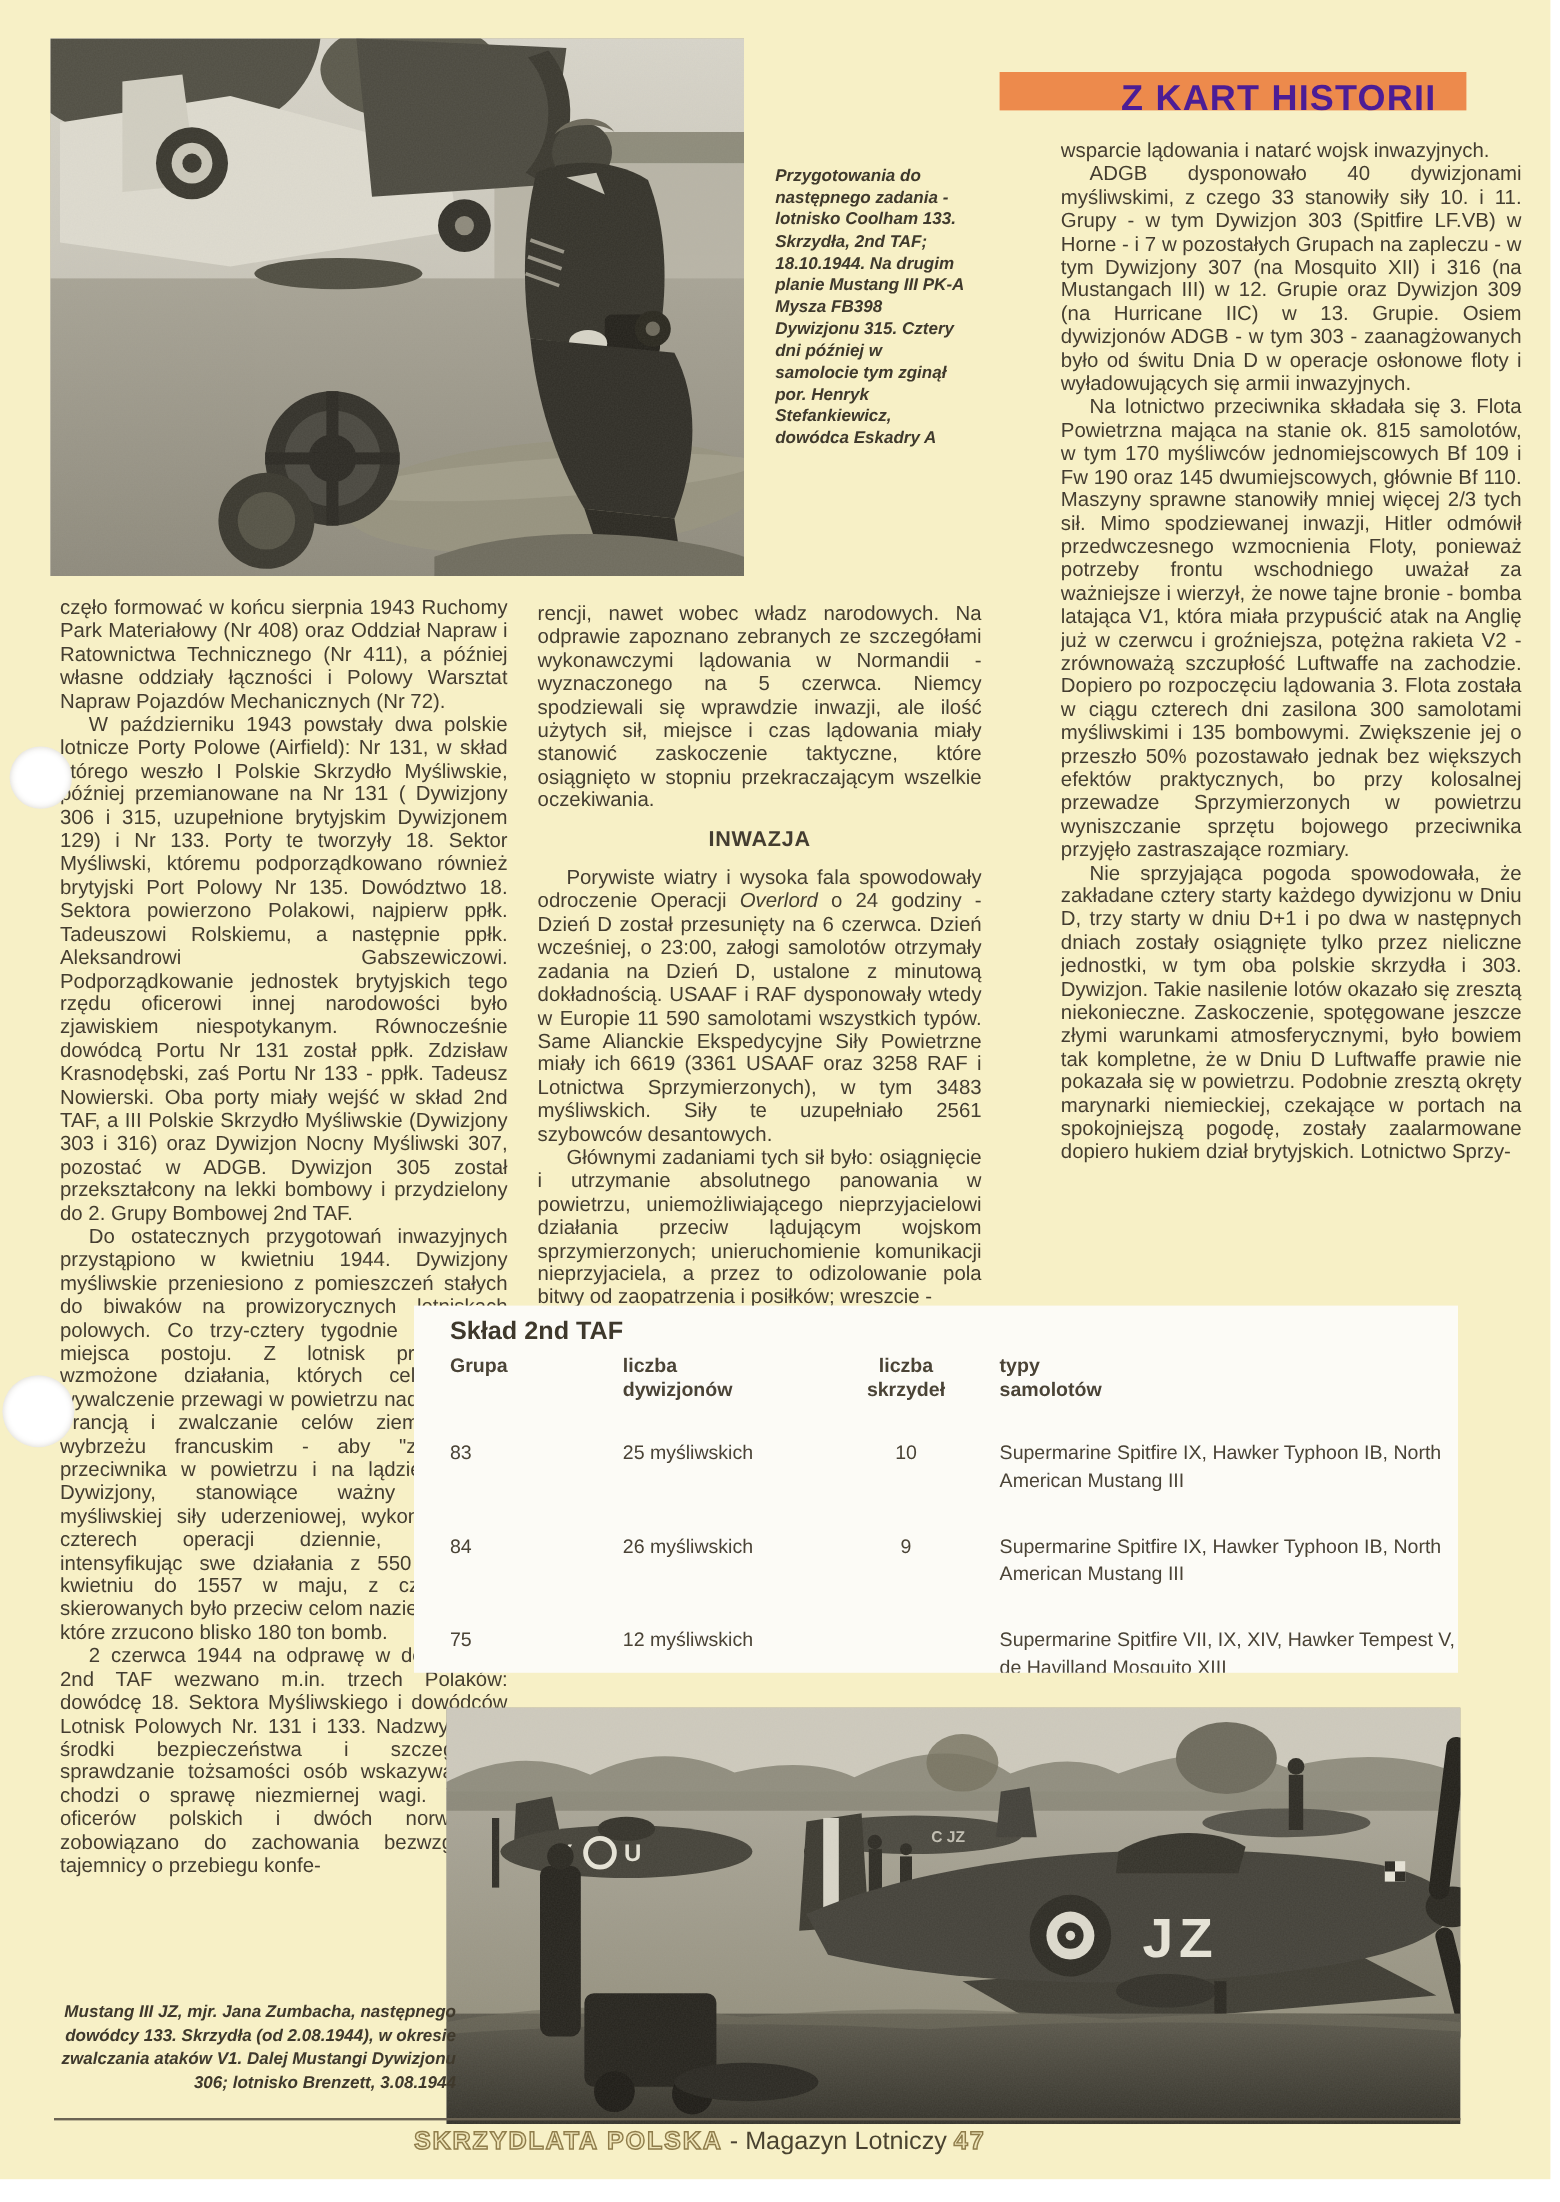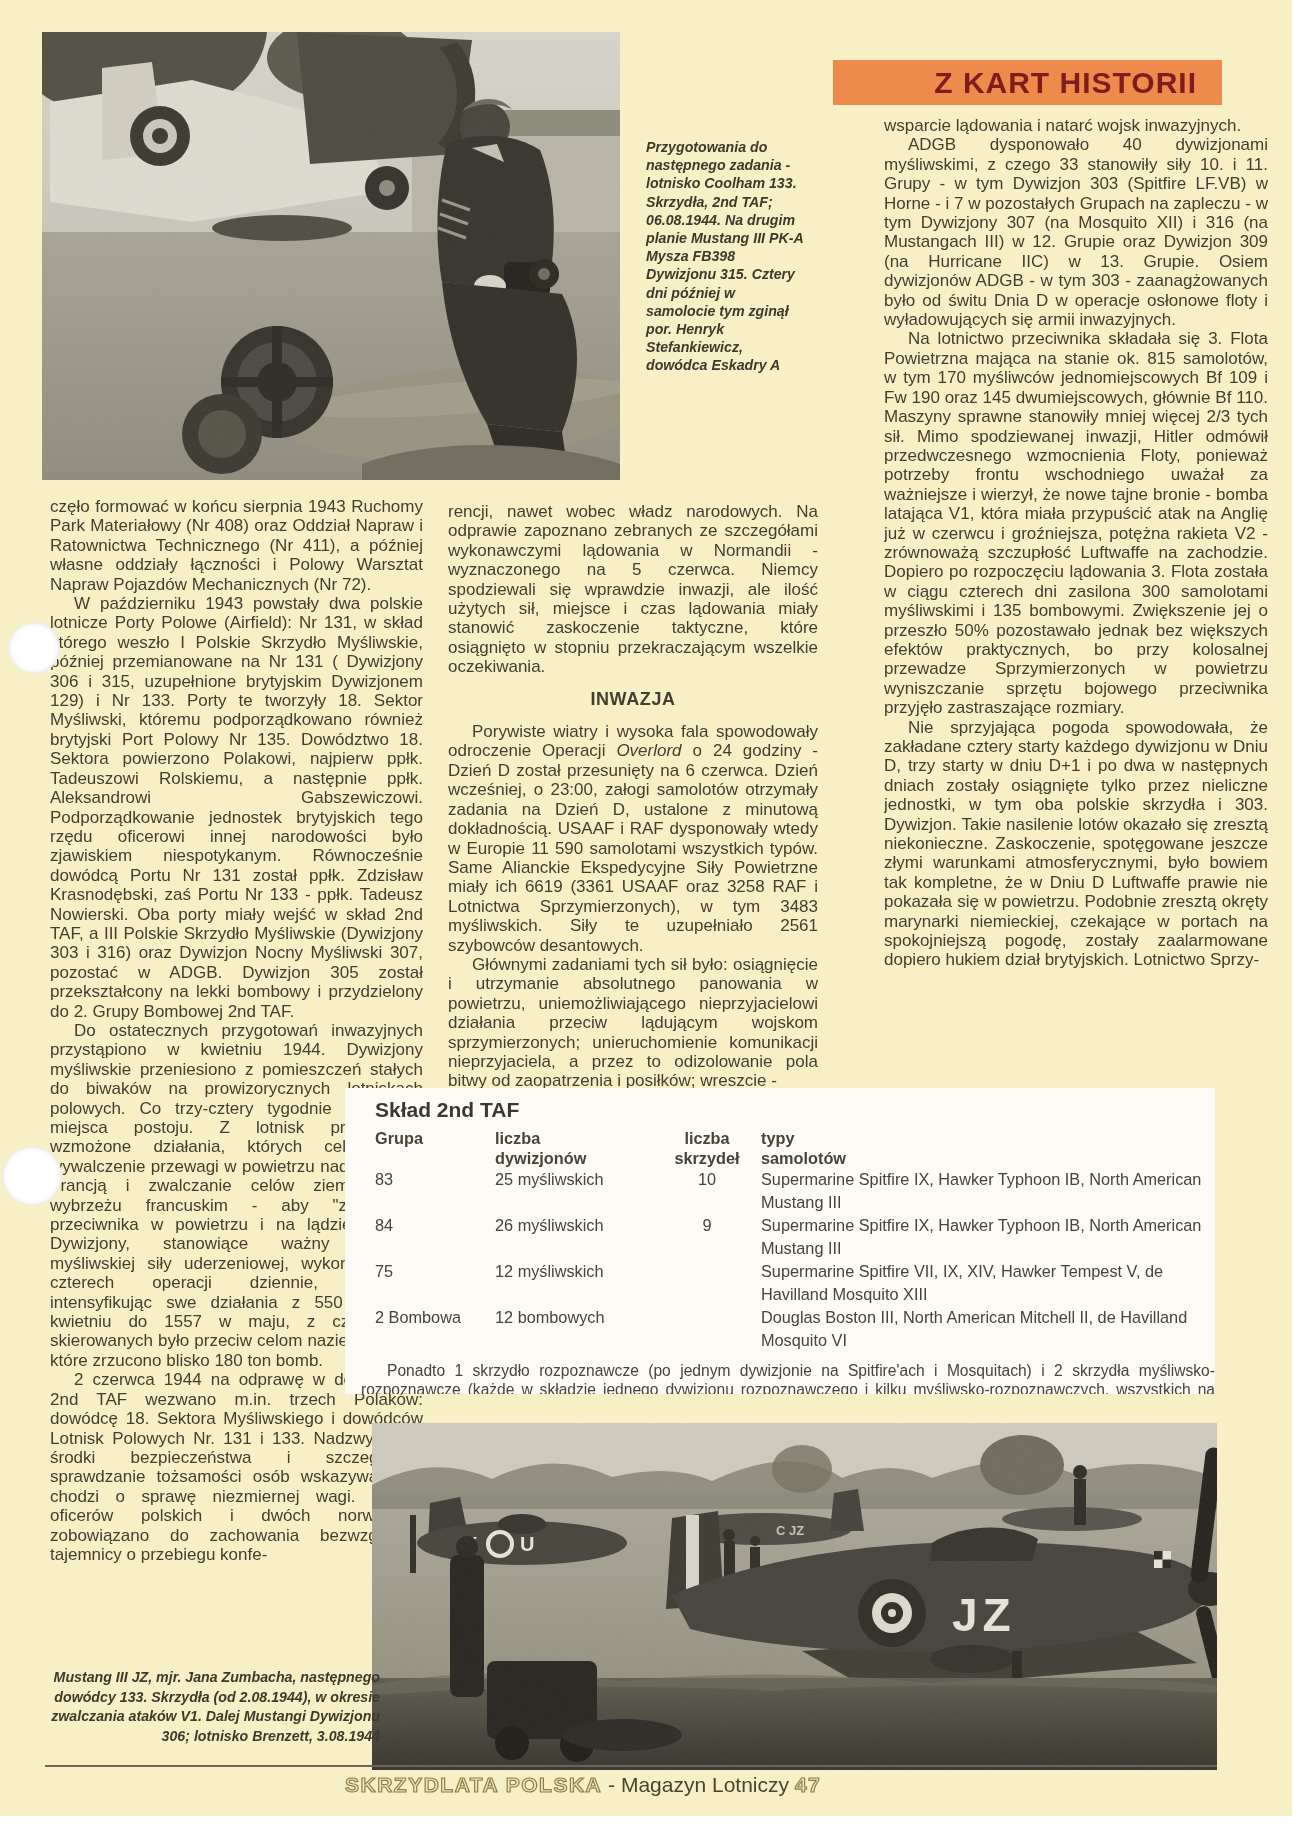--- a/index.html
+++ b/index.html
@@ -9,22 +9,22 @@
   }
   .paper{position:absolute;left:0;top:0;width:1292px;height:1816px;background:#F7F0C6;overflow:hidden;}
 
   
   .photo-top{position:absolute;left:42px;top:32px;width:578px;height:448px;background:#b9b5aa;}
   .photo-bottom{position:absolute;left:372px;top:1398px;width:845px;height:347px;background:#a8a496;margin-top:25px;}
   .photo-top svg,.photo-bottom svg{display:block;width:100%;height:100%;}
 
   
   .banner{
-    position:absolute;left:833px;top:60px;width:389px;height:45px;background:#ED8A4C;
-    color:#7f1d1d;font-weight:bold;font-size:30px;line-height:46px;text-align:right;
+    position:absolute;left:833px;top:60px;width:389px;height:32px;background:#ED8A4C;
+    color:#4c1d95;font-weight:bold;font-size:30px;line-height:46px;text-align:right;
     padding-right:25px;box-sizing:border-box;letter-spacing:1px;padding-left:24px;
   }
 
   
   .caption-top{
     position:absolute;left:646px;top:138px;width:160px;
     font-size:14.2px;line-height:18.2px;font-weight:bold;font-style:italic;color:#3F392C;
   }
   .caption-bottom{
     position:absolute;left:45px;top:1668px;width:335px;text-align:right;
@@ -44,21 +44,21 @@
   }
 
   
   .tablebox{
     position:absolute;left:345px;top:1088px;width:870px;max-height:306px;overflow:hidden;
     background:#FCFBF6;box-sizing:border-box;padding:8px 0 8px 16px;
   }
   .tbl-title{font-size:21px;font-weight:bold;color:#3E382C;margin:2px 0 6px 14px;}
   .tbl{
     display:grid;grid-template-columns:112px 158px 92px 1fr;column-gap:8px;
-    font-size:16.3px;color:#4A4336;margin-left:14px;
+    font-size:16.3px;color:#4A4336;margin-left:14px;gap:32px;
   }
   .tbl .hc{font-weight:bold;line-height:20px;}
   .tbl .hc.center,.tbl .dc.center{text-align:center;}
   .tbl .dc{line-height:23px;}
   .notes{margin:9px 0 0 0;font-size:15.6px;line-height:19.2px;text-align:justify;color:#4A4336;}
   .notes p{margin:0;text-indent:26px;}
 
   
   .footer-rule{position:absolute;left:45px;top:1765px;width:1172px;border-top:2px solid #6B6353;}
   .footer{position:absolute;left:345px;top:1773px;width:870px;text-align:left;font-size:21px;color:#4A4330;}
@@ -133,21 +133,21 @@
       <ellipse cx="472" cy="438" rx="30" ry="9" fill="#211F19"></ellipse>
       <path d="M320,432 C400,402 520,412 578,432 L578,448 L320,448 Z" fill="#6F6C5E"></path>
       <rect width="578" height="448" filter="url(#grain1)" opacity="0.5"></rect>
     </svg>
   </div>
 
   <div class="banner">
     <span>Z KART HISTORII</span>
   </div>
 
-  <div class="caption-top">Przygotowania do następnego zadania - lotnisko Coolham 133. Skrzydła, 2nd TAF; 06.08.1944. Na drugim planie Mustang III PK-A Mysza FB398 Dywizjonu 315. Cztery dni później w samolocie tym zginął por. Henryk Stefankiewicz, dowódca Eskadry A</div>
+  <div class="caption-top">Przygotowania do następnego zadania - lotnisko Coolham 133. Skrzydła, 2nd TAF; 18.10.1944. Na drugim planie Mustang III PK-A Mysza FB398 Dywizjonu 315. Cztery dni później w samolocie tym zginął por. Henryk Stefankiewicz, dowódca Eskadry A</div>
 
   <div class="col col1">
     <p>częło formować w końcu sierpnia 1943 Ruchomy Park Materiałowy (Nr 408) oraz Oddział Napraw i Ratownictwa Technicznego (Nr 411), a później własne oddziały łączności i Polowy Warsztat Napraw Pojazdów Mechanicznych (Nr 72).</p>
     <p class="ind">W październiku 1943 powstały dwa polskie lotnicze Porty Polowe (Airfield): Nr 131, w skład którego weszło I Polskie Skrzydło Myśliwskie, później przemianowane na Nr 131 ( Dywizjony 306 i 315, uzupełnione brytyjskim Dywizjonem 129) i Nr 133. Porty te tworzyły 18. Sektor Myśliwski, któremu podporządkowano również brytyjski Port Polowy Nr 135. Dowództwo 18. Sektora powierzono Polakowi, najpierw ppłk. Tadeuszowi Rolskiemu, a następnie ppłk. Aleksandrowi Gabszewiczowi. Podporządkowanie jednostek brytyjskich tego rzędu oficerowi innej narodowości było zjawiskiem niespotykanym. Równocześnie dowódcą Portu Nr 131 został ppłk. Zdzisław Krasnodębski, zaś Portu Nr 133 - ppłk. Tadeusz Nowierski. Oba porty miały wejść w skład 2nd TAF, a III Polskie Skrzydło Myśliwskie (Dywizjony 303 i 316) oraz Dywizjon Nocny Myśliwski 307, pozostać w ADGB. Dywizjon 305 został przekształcony na lekki bombowy i przydzielony do 2. Grupy Bombowej 2nd TAF.</p>
     <p class="ind">Do ostatecznych przygotowań inwazyjnych przystąpiono w kwietniu 1944. Dywizjony myśliwskie przeniesiono z pomieszczeń stałych do biwaków na prowizorycznych lotniskach polowych. Co trzy-cztery tygodnie zmieniano miejsca postoju. Z lotnisk prowadzono wzmożone działania, których celem było wywalczenie przewagi w powietrzu nad północną Francją i zwalczanie celów ziemnych na wybrzeżu francuskim - aby "zmiękczyć" przeciwnika w powietrzu i na lądzie. Polskie Dywizjony, stanowiące ważny element myśliwskiej siły uderzeniowej, wykonywały do czterech operacji dziennie, znacznie intensyfikując swe działania z 550 lotów w kwietniu do 1557 w maju, z czego 745 skierowanych było przeciw celom naziemnym, na które zrzucono blisko 180 ton bomb.</p>
     <p class="ind">2 czerwca 1944 na odprawę w dowództwie 2nd TAF wezwano m.in. trzech Polaków: dowódcę 18. Sektora Myśliwskiego i dowódców Lotnisk Polowych Nr. 131 i 133. Nadzwyczajne środki bezpieczeństwa i szczegółowe sprawdzanie tożsamości osób wskazywały, że chodzi o sprawę niezmiernej wagi. Trzech oficerów polskich i dwóch norweskich zobowiązano do zachowania bezwzględnej tajemnicy o przebiegu konfe-</p>
   </div>
 
   <div class="col col2">
     <p>rencji, nawet wobec władz narodowych. Na odprawie zapoznano zebranych ze szczegółami wykonawczymi lądowania w Normandii - wyznaczonego na 5 czerwca. Niemcy spodziewali się wprawdzie inwazji, ale ilość użytych sił, miejsce i czas lądowania miały stanowić zaskoczenie taktyczne, które osiągnięto w stopniu przekraczającym wszelkie oczekiwania.</p>

